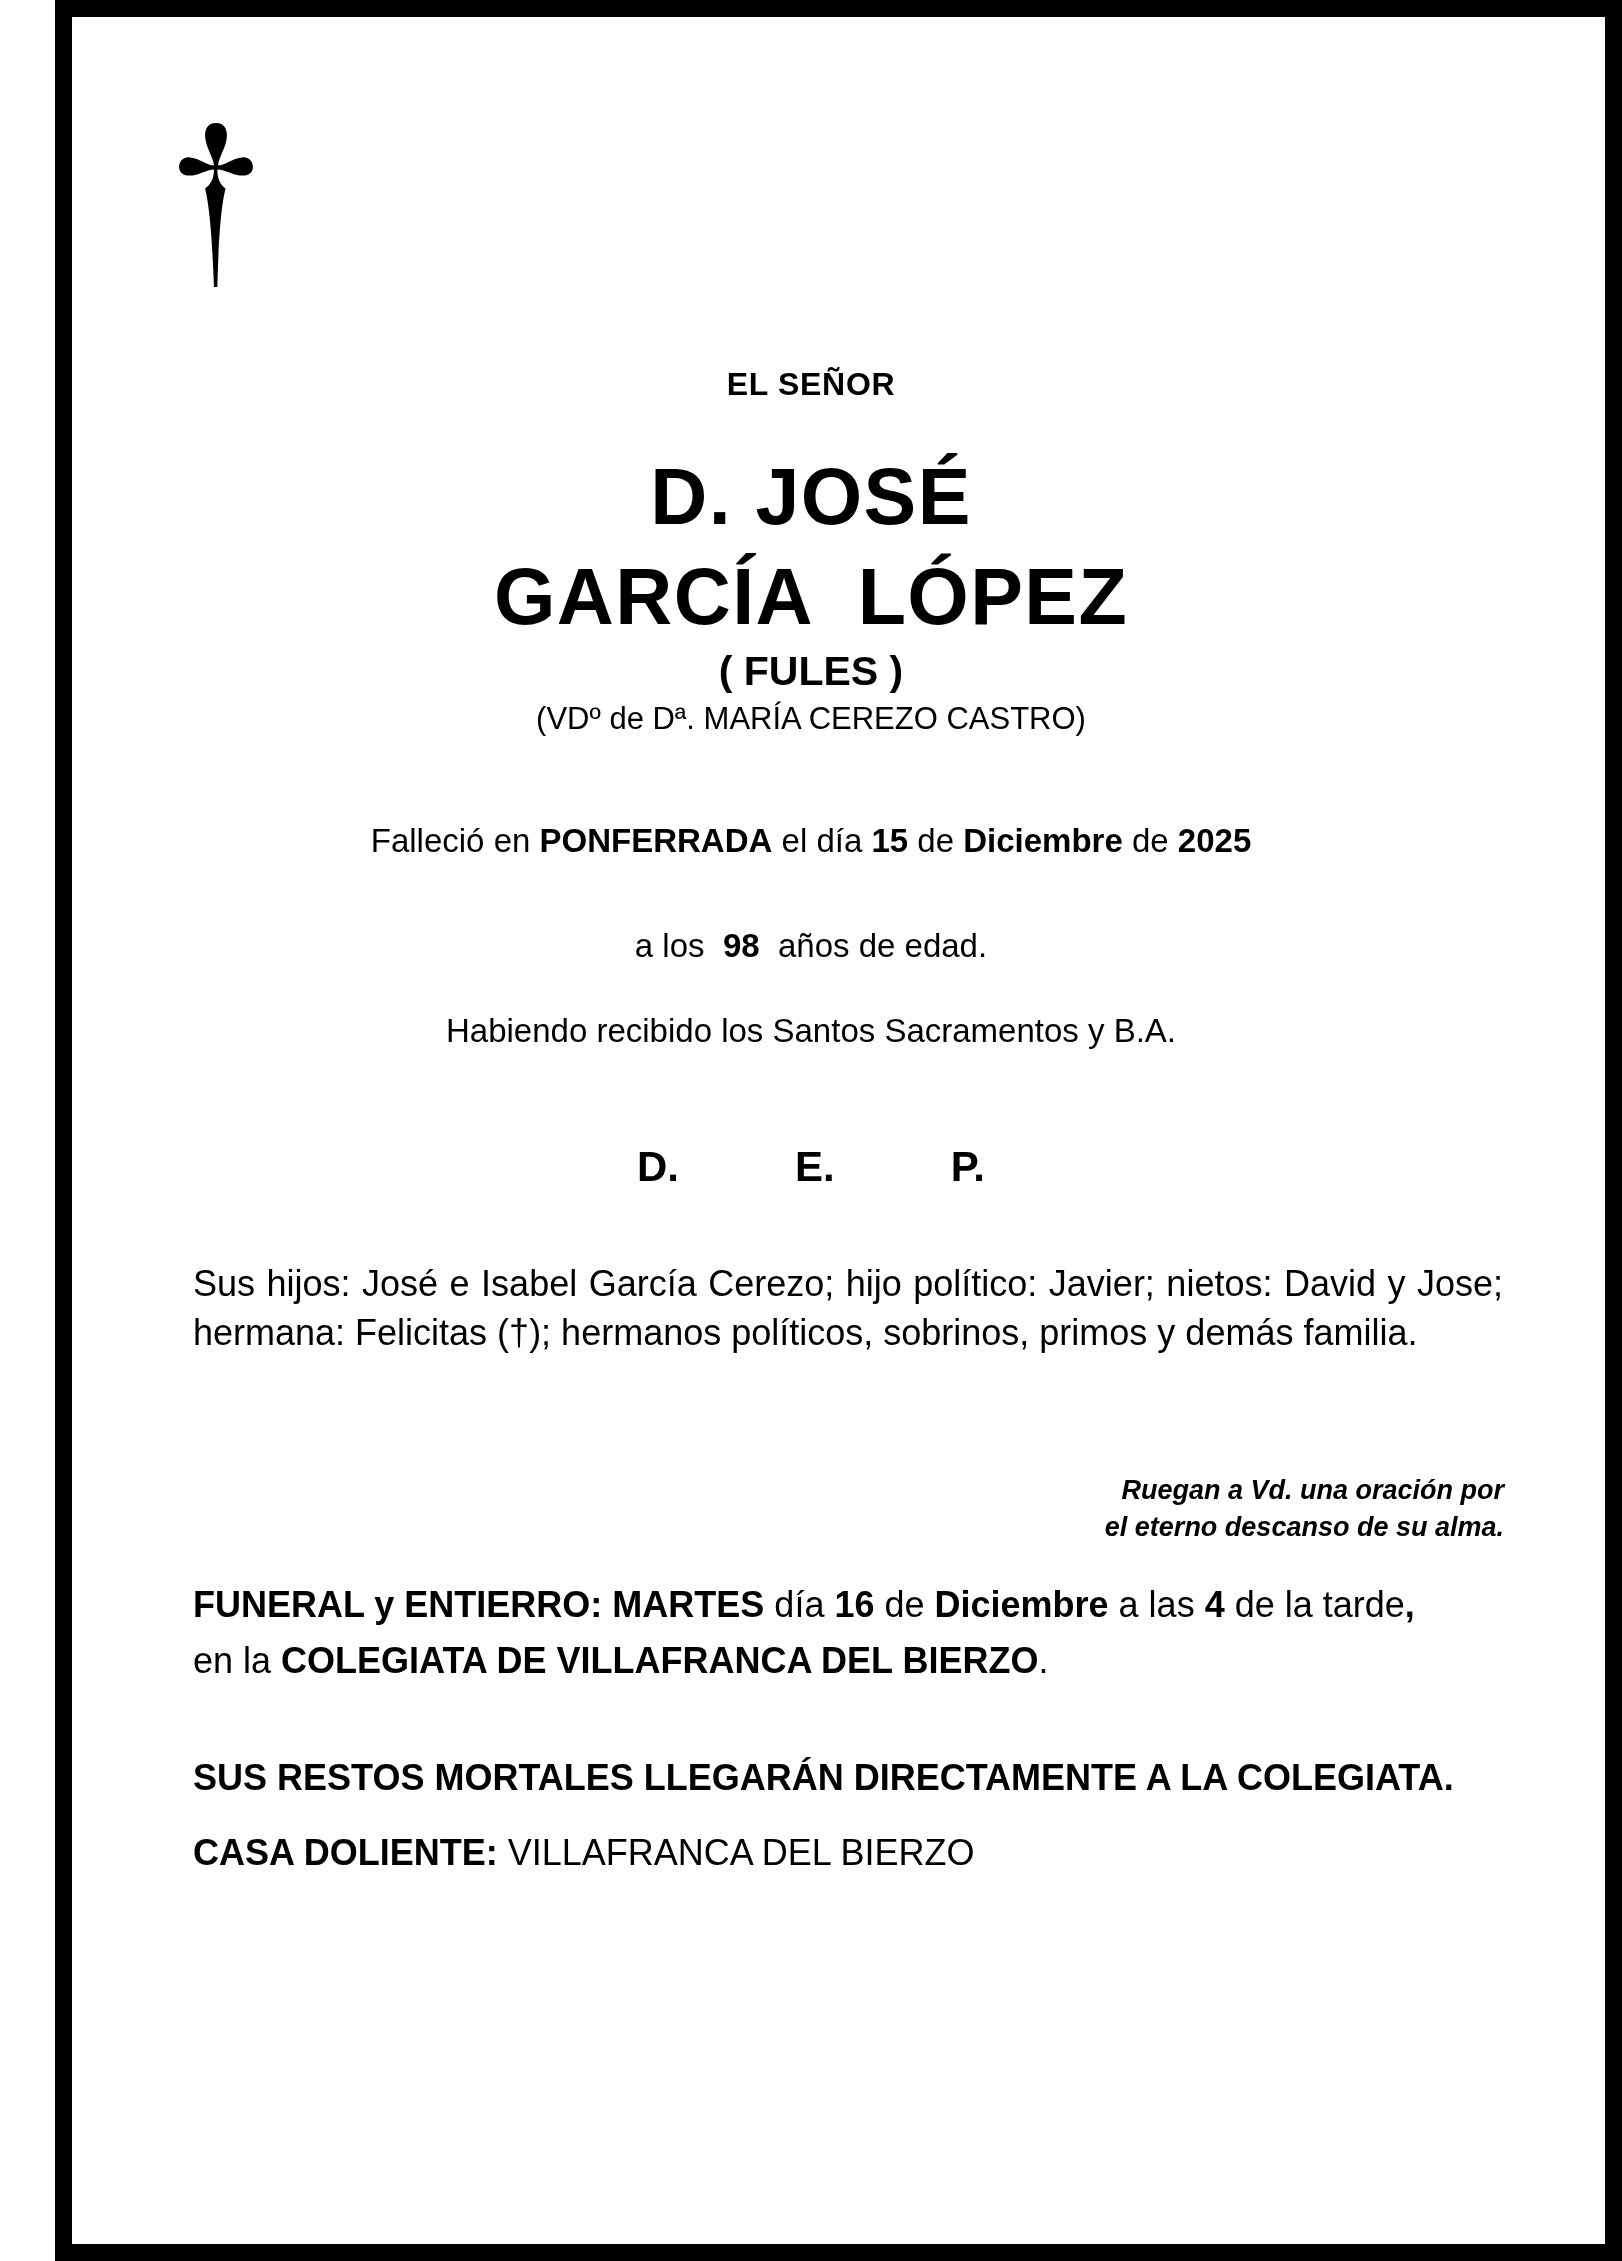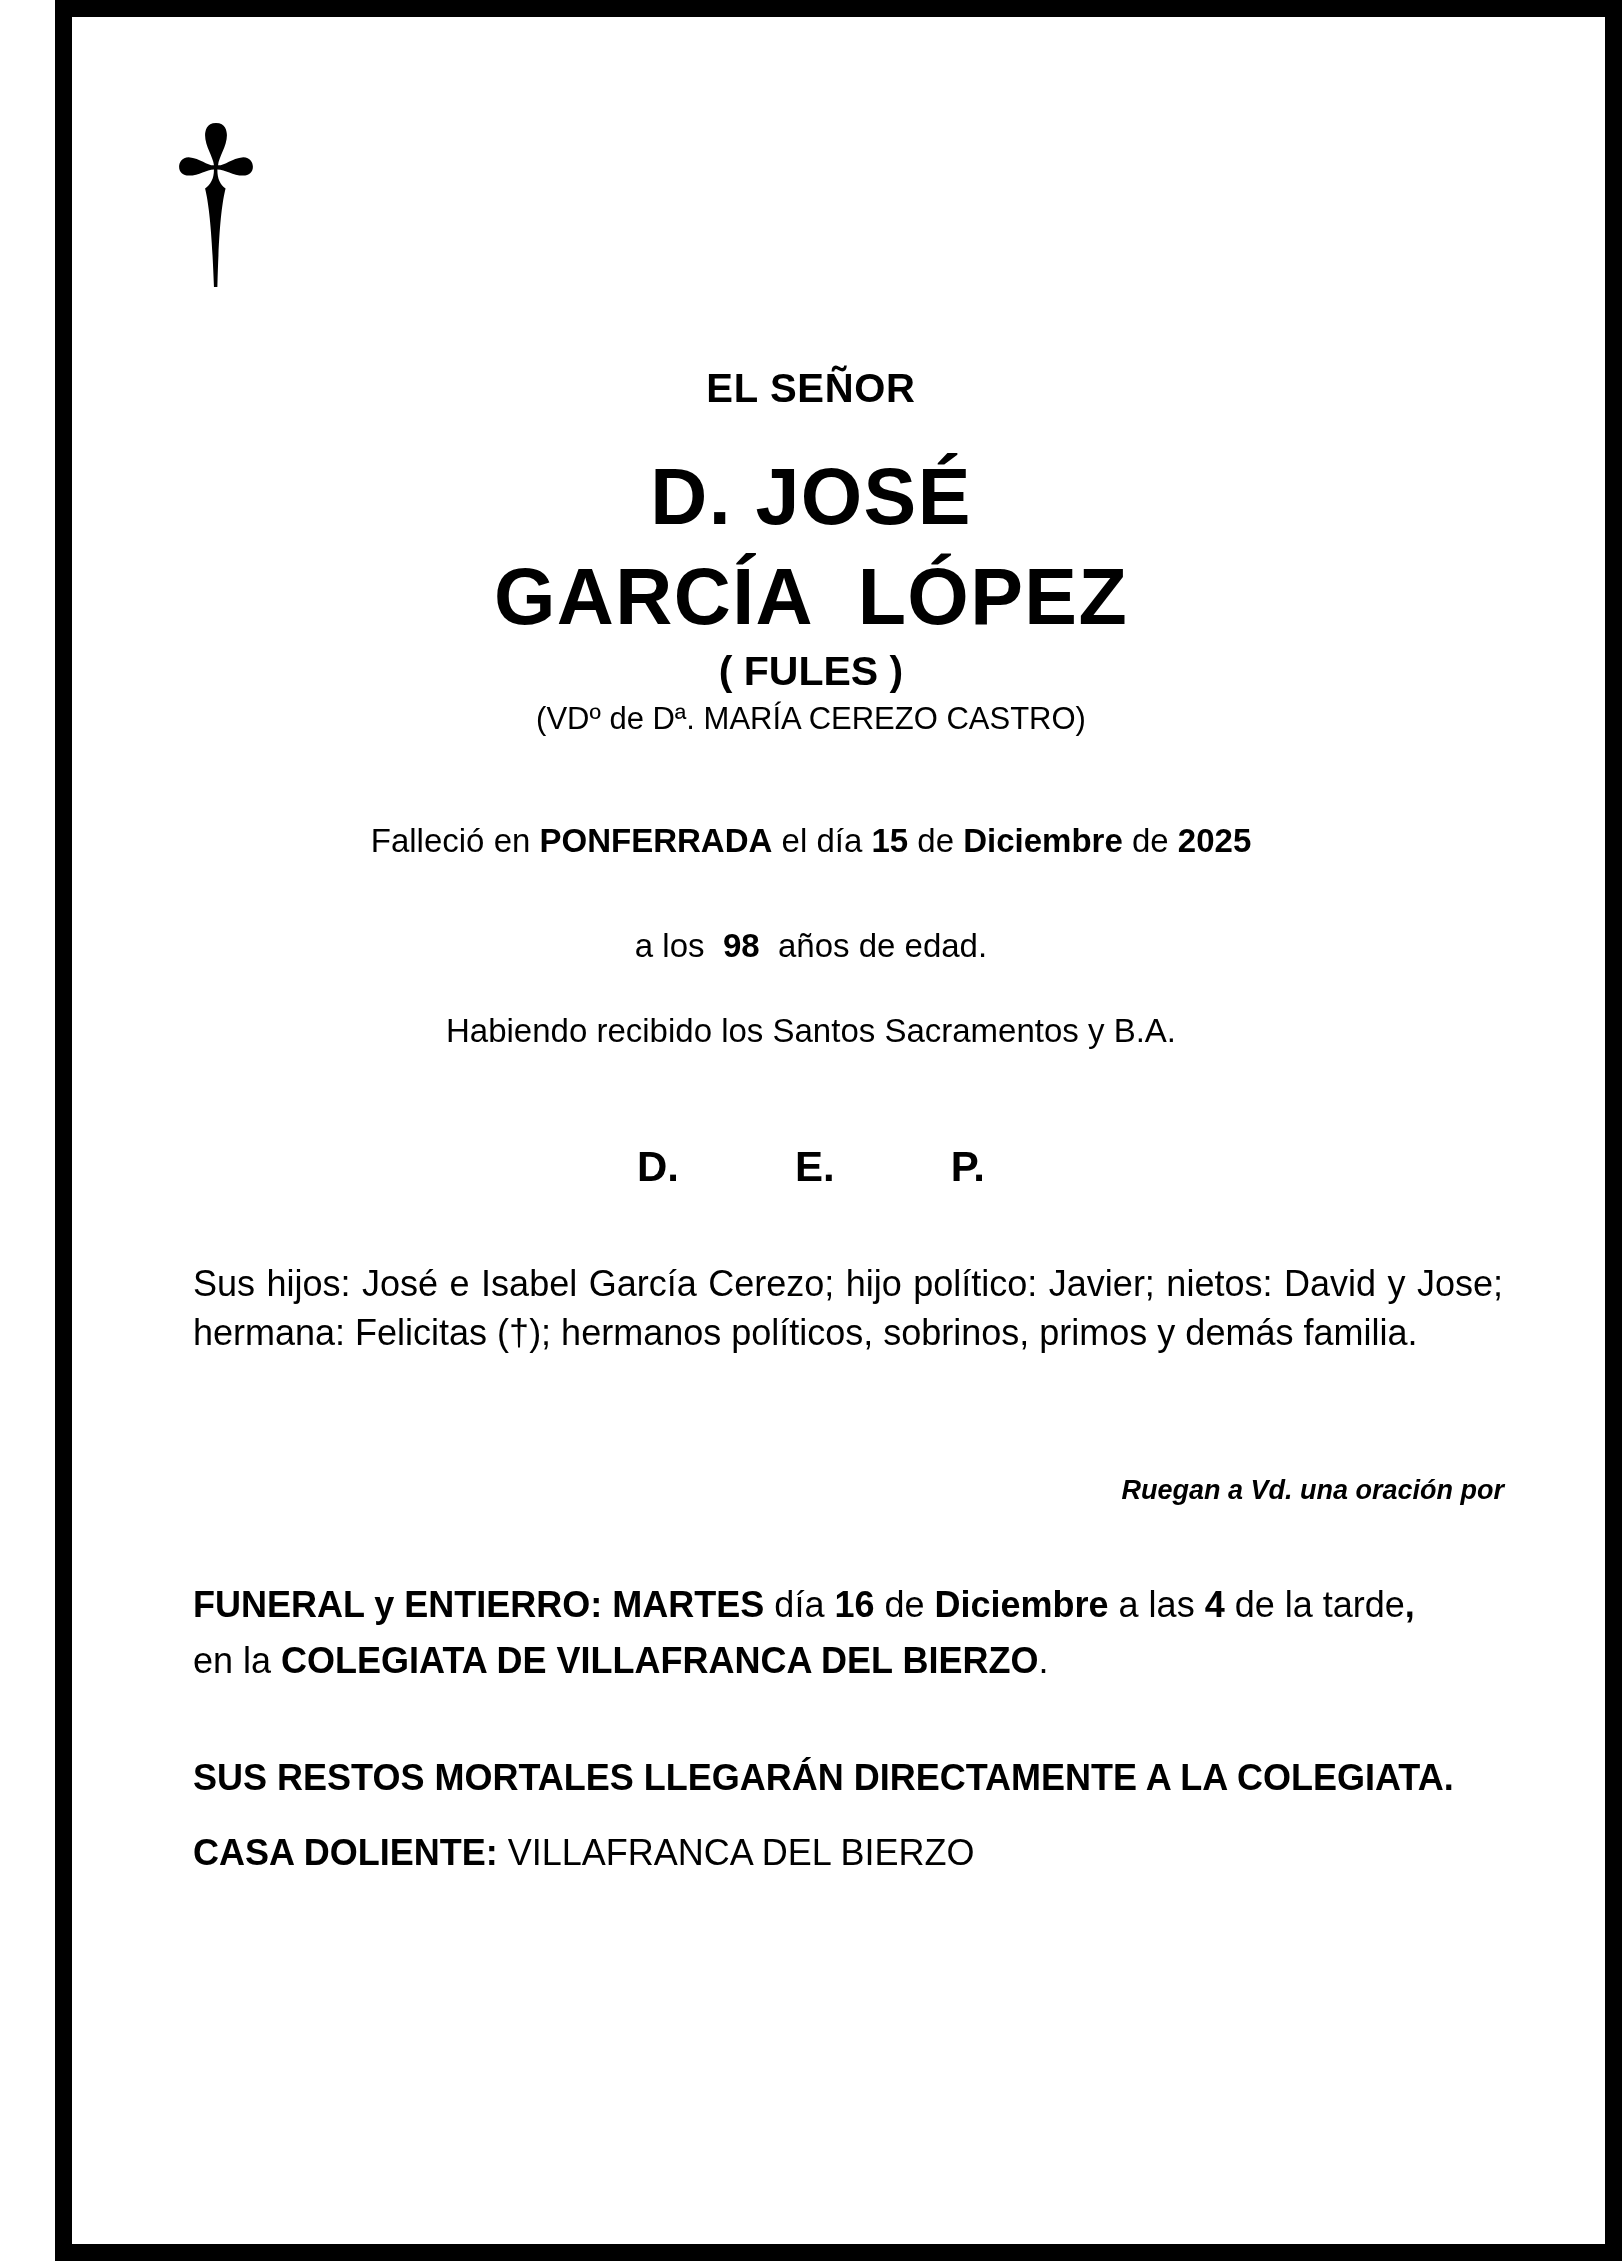--- a/index.html
+++ b/index.html
@@ -9,21 +9,21 @@
   .frame.top { left: 55px; top: 0; width: 1567px; height: 17px; }
   .frame.bottom { left: 63px; top: 2244px; width: 1559px; height: 17px; }
   .frame.left { left: 55px; top: 0; width: 17px; height: 2261px; }
   .frame.right { left: 1605px; top: 0; width: 17px; height: 2261px; }
 
   .cross { position: absolute; left: 179px; top: 123px; width: 74px; height: 164px; }
 
   .line { position: absolute; left: 0; width: 1622px; text-align: center; white-space: pre; line-height: 1; }
   .b { font-weight: bold; }
 
-  .title-small { top: 368px; font-size: 40px; font-weight: bold; letter-spacing: 0.7px; }
+  .title-small { top: 368px; font-size: 32px; font-weight: bold; letter-spacing: 0.7px; }
   .name1 { top: 457px; font-size: 79px; font-weight: bold; letter-spacing: 1.4px; }
   .name2 { top: 557px; font-size: 79px; font-weight: bold; letter-spacing: 1.4px; }
   .alias { top: 651px; font-size: 41px; font-weight: bold; }
   .widow { top: 703px; font-size: 31px; font-weight: normal; }
 
   .body48 { font-size: 33px; }
   .fallecio { top: 824px; }
   .edad { top: 929px; }
   .sacramentos { top: 1014px; }
   .dep { top: 1146px; font-size: 42px; font-weight: bold; word-spacing: 27px; }
@@ -82,20 +82,21 @@
 <div class="line body48 edad"><span>a los  </span><span class="b">98</span><span>  años de edad.</span></div>
 
 <div class="line body48 sacramentos">Habiendo recibido los Santos Sacramentos y B.A.</div>
 
 <div class="line dep">D.   E.   P.</div>
 
 <div class="family">Sus hijos: José e Isabel García Cerezo; hijo político: Javier; nietos: David y Jose; hermana: Felicitas (†); hermanos políticos, sobrinos, primos y demás familia.</div>
 
 <div class="prayer">
     <div>Ruegan a Vd. una oración por</div>
+    <div>el eterno descanso de su alma.</div>
   </div>
 
 <div class="block funeral1"><span class="b">FUNERAL y ENTIERRO: MARTES</span><span> día </span><span class="b">16</span><span> de </span><span class="b">Diciembre</span><span> a las </span><span class="b">4</span><span> de la tarde</span><span class="b">,</span></div>
 
 <div class="block funeral2"><span>en la </span><span class="b">COLEGIATA DE VILLAFRANCA DEL BIERZO</span><span>.</span></div>
 
 <div class="block restos">SUS RESTOS MORTALES LLEGARÁN DIRECTAMENTE A LA COLEGIATA.</div>
 
 <div class="block casa"><span class="b">CASA DOLIENTE:</span><span> VILLAFRANCA DEL BIERZO</span></div>
 

